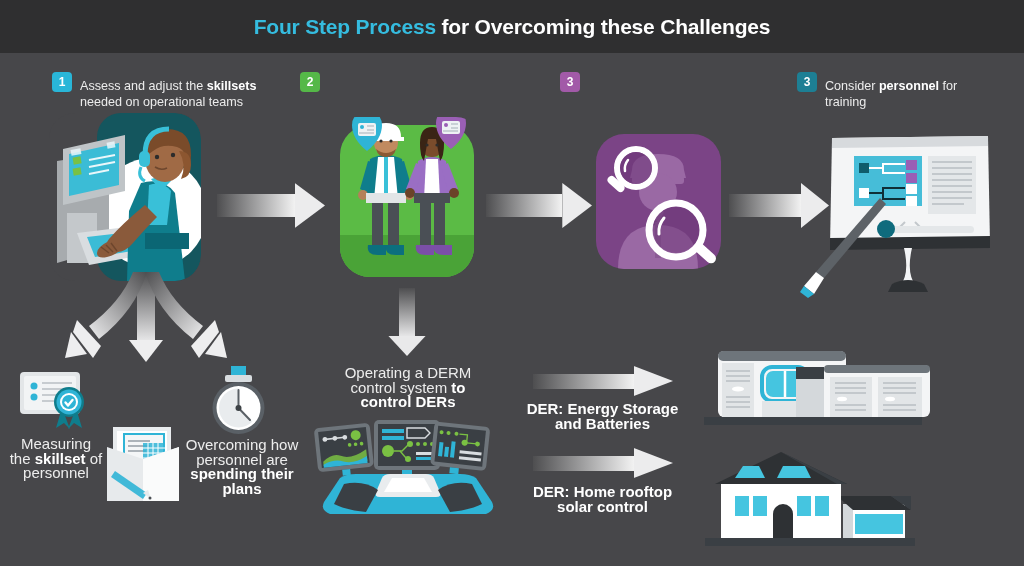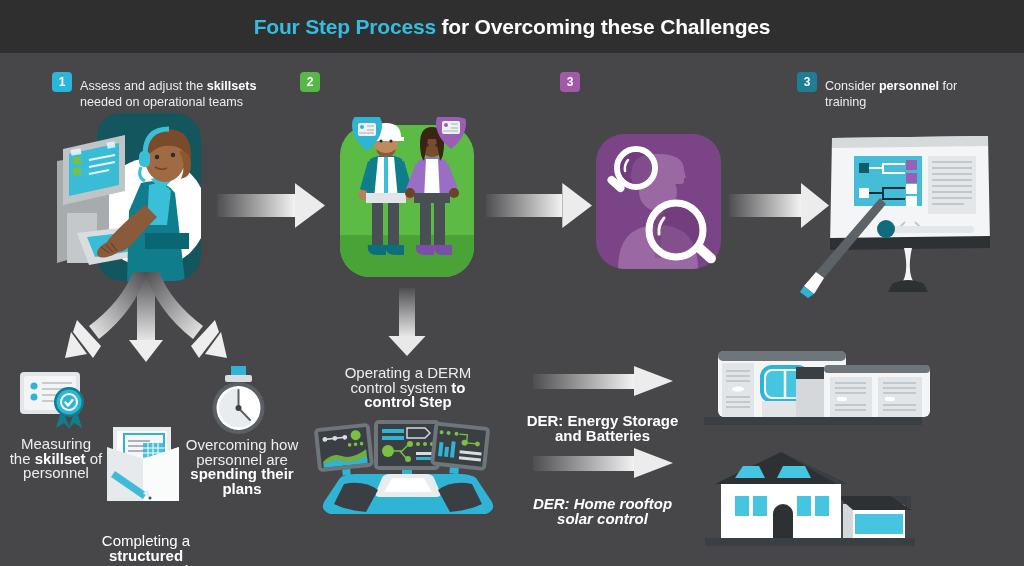--- a/index.html
+++ b/index.html
@@ -53,21 +53,21 @@
     background: linear-gradient(to bottom, #4e4e50, #e9e9ea);
   }
   .arrow-v .head {
     position: absolute; left: 0; bottom: 0; width: 100%; height: 30%;
     background: #e9e9ea;
     clip-path: polygon(0 0, 100% 0, 50% 100%);
   }
 
   .caption { position: absolute; text-align: center; font-size: 15px; line-height: 14.6px; color: #ededed; }
   .caption b { color: #ffffff; font-weight: bold; margin-top: 40px; }
-  .caption.bold-all { font-weight: bold; color: #ffffff; margin-top: 12px; }
+  .caption.bold-all { font-weight: bold; color: #ffffff; }
 
   svg { display: block; overflow: visible; }
 </style>
 </head>
 <body>
 
 <div id="canvas">
 
   <div class="header">
     <div class="title">
@@ -419,24 +419,20 @@
       </g>
 
       <path d="M4 32 L40 44 L76 32 L76 86 L4 86 Z" fill="#e7eaec"></path>
       <path d="M40 44 L76 32 L76 86 L40 86 Z" fill="#fafbfb"></path>
 
       <path d="M12 56 L44 78 L40 84 L8 62 Z" fill="#2fb4d6" opacity=".9"></path>
       <path d="M40 78 l8 6 l-3 -9 z" fill="#e7eaec"></path>
       <circle cx="47" cy="83" r="1.5" fill="#4a4f55"></circle>
     </svg>
   </div>
-  <div class="caption bold-all" style="left:84px; top:522px; width:124px;">
-    <span style="font-weight:normal;">Completing a</span><br>
-    <span>structured assessment</span>
-  </div>
 
   <div style="position:absolute; left:205px; top:366px; width:68px; height:70px;">
     <svg width="68" height="70" viewBox="0 0 68 70">
       <rect x="26" y="0" width="15" height="9" fill="#2fb4d6"></rect>
       <rect x="20" y="9" width="27" height="7" rx="2" fill="#d9dde0"></rect>
       <circle cx="33.5" cy="42" r="26" fill="#5a6066"></circle>
       <circle cx="33.5" cy="42" r="22" fill="#ffffff"></circle>
       <circle cx="33.5" cy="42" r="19.5" fill="#e9ecee"></circle>
       <path d="M33.5 42 L33.5 22 A20 20 0 0 1 48 56 Z" fill="#ffffff"></path>
       <g stroke="#5a6066" stroke-width="2" stroke-linecap="round">
@@ -452,21 +448,21 @@
     <b>spending their plans</b>
   </div>
 
   <div class="arrow-v" style="left:388px; top:288px; width:38px; height:68px;">
     <div class="shaft"></div>
     <div class="head"></div>
   </div>
   <div class="caption" style="left:340px; top:366px; width:136px;">
     <span>Operating a DERM</span><br>
     <span>control system </span><b>to</b><br>
-    <b>control Step</b>
+    <b>control DERs</b>
   </div>
 
   <div style="position:absolute; left:312px; top:418px; width:192px; height:100px;">
     <svg width="192" height="100" viewBox="0 0 192 100">
 
       <g transform="rotate(-6 46 30)">
         <rect x="4" y="6" width="56" height="44" rx="5" fill="#6e757b"></rect>
         <rect x="8" y="10" width="48" height="36" fill="#3a3f44"></rect>
         <g stroke="#d9dde0" stroke-width="1.6">
           <line x1="12" y1="18" x2="34" y2="18"></line>
@@ -589,21 +585,21 @@
       <ellipse cx="152" cy="54" rx="5" ry="2.2" fill="#ffffff"></ellipse>
       <ellipse cx="200" cy="54" rx="5" ry="2.2" fill="#ffffff"></ellipse>
       <rect x="14" y="72" width="218" height="8" fill="#3a3f44"></rect>
     </svg>
   </div>
 
   <div class="arrow-h" style="left:533px; top:448px; width:140px; height:30px;">
     <div class="shaft"></div>
     <div class="head"></div>
   </div>
-  <div class="caption bold-all" style="left:520px; top:485px; width:165px;font-style:italic;">
+  <div class="caption bold-all" style="left:520px; top:485px; width:165px;">
     <span>DER: Home rooftop</span><br>
     <span>solar control</span>
   </div>
 
   <div style="position:absolute; left:695px; top:448px; width:240px; height:100px;">
     <svg width="240" height="100" viewBox="0 0 240 100">
 
       <rect x="148" y="56" width="62" height="34" fill="#d4d8db"></rect>
       <path d="M142 48 L196 48 L216 62 H158 Z" fill="#2e3134"></path>
       <path d="M196 48 L216 62 L216 48 Z" fill="#3a3f44"></path>

